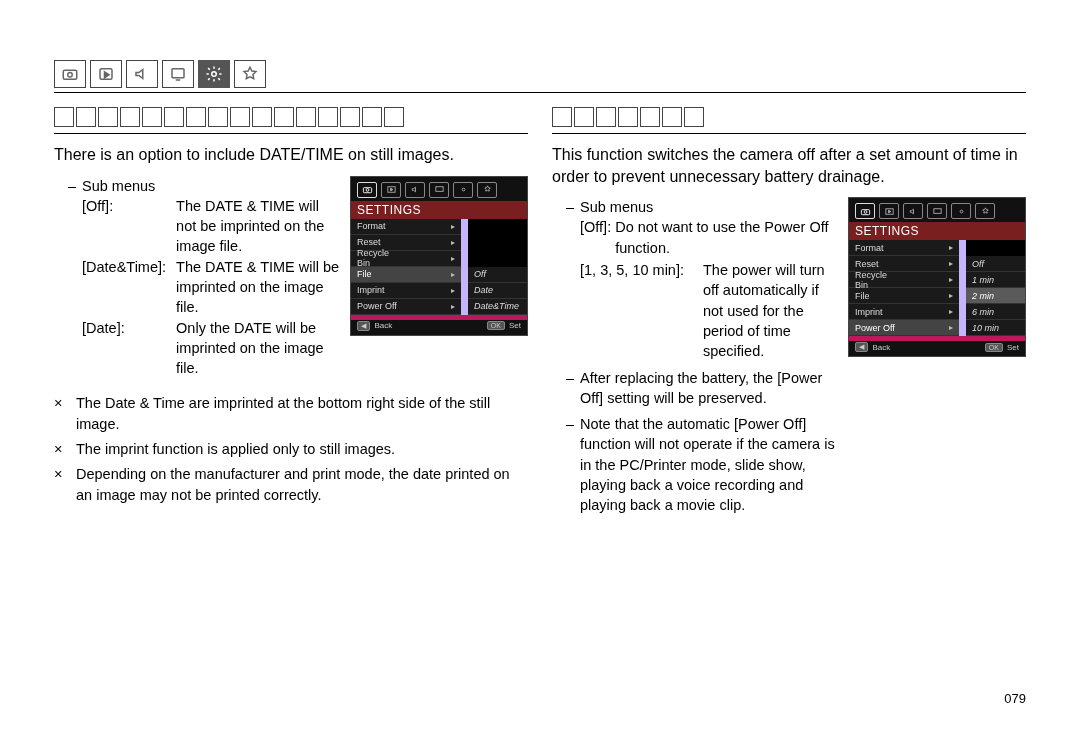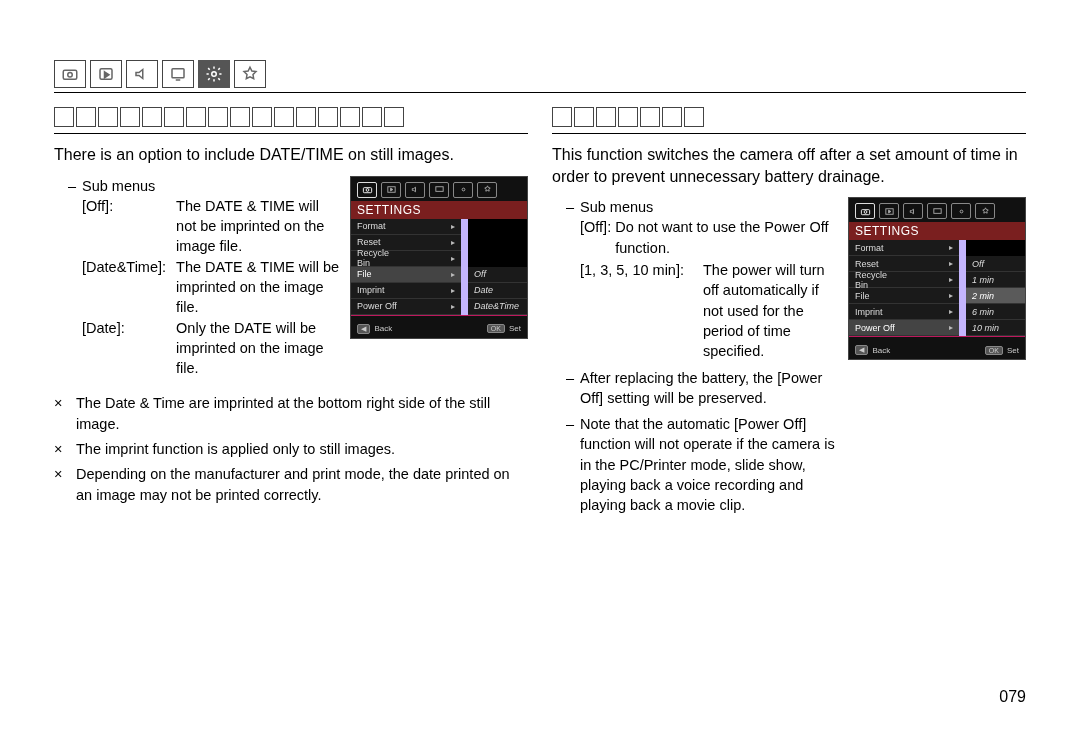--- a/index.html
+++ b/index.html
@@ -66,27 +66,27 @@
     gap:48px;
   }
   .cam-item.sel { background:#444; color:#fff; }
   .tri { font-size:8px; color:#bbb; }
   .cam-option {
     border-bottom:1px solid #333; padding:2px 6px; height:16px; color:#ddd; background:#1a1a1a;
     display:flex; align-items:center;
   }
   .cam-option.sel { background:#5a5a5a; color:#fff; }
   .cam-footer {
-    display:flex; justify-content:space-between; padding:8px 6px 4px 6px; font-size:8px; color:#ccc;
-    border-top:1px solid #be185d; background:#111;gap:12px;
+    display:flex; justify-content:space-between; padding:1px 6px 4px 6px; font-size:8px; color:#ccc;
+    border-top:5px solid #be185d; background:#111;gap:12px;
   }
   .cam-footer .btn { display:inline-flex; align-items:center; gap:4px; }
   .key { background:#555; border:1px solid #888; border-radius:2px; padding:0 3px; font-size:7px; }
 
-  .page-num { position:absolute; right:54px; bottom:40px; font-size:16px; }
+  .page-num { position:absolute; right:54px; bottom:40px; font-size:13px; }
 
 </style>
 </head>
 <body>
 
 <div class="page">
 
   <div class="tab-icons">
     <div class="tab-ic">
         <svg viewBox="0 0 24 24" fill="none" stroke="#666" stroke-width="2">

